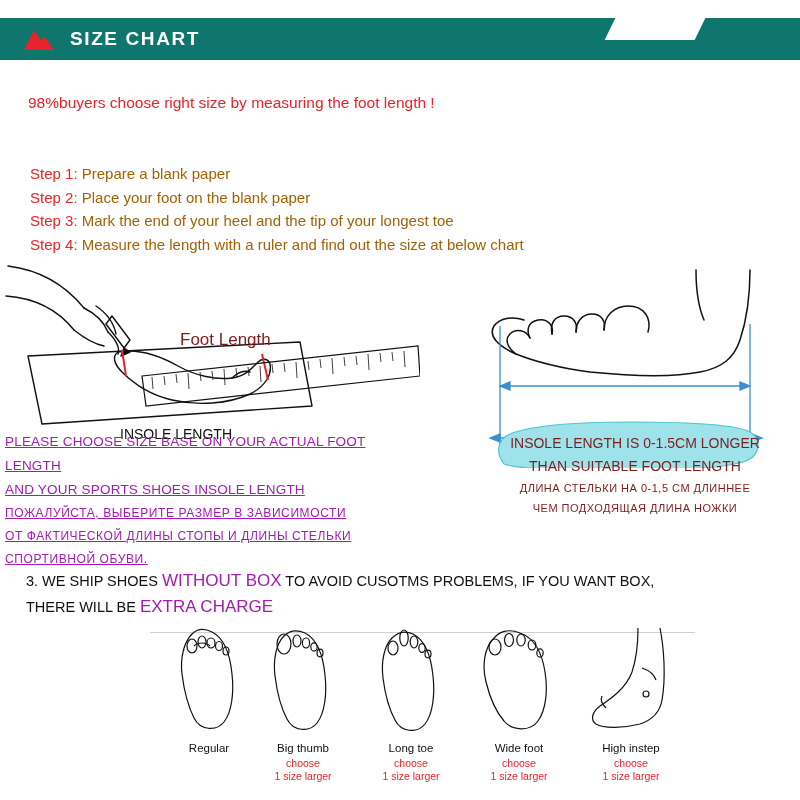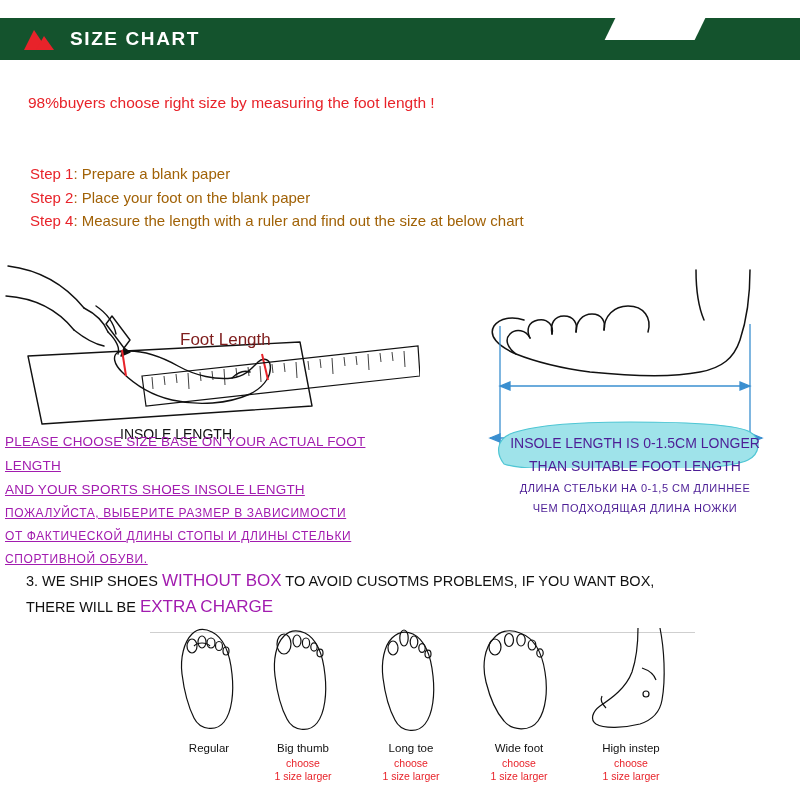--- a/index.html
+++ b/index.html
@@ -20,21 +20,21 @@
     height: 800px;
   }
 
   
   .header {
     position: absolute;
     top: 18px;
     left: 0;
     width: 800px;
     height: 42px;
-    background: #14532d;
+    background: #0f766e;
     display: flex;
     align-items: center;
     overflow: hidden;
   }
   .header-logo {
     margin-left: 22px;
     margin-right: 14px;
     width: 34px;
     height: 26px;
     position: relative;
@@ -105,21 +105,21 @@
     letter-spacing: 0.6px;
     line-height: 23px;
   }
 
   
   .note-right {
     position: absolute;
     top: 432px;
     left: 470px;
     width: 330px;
-    color: #4c1d95;
+    color: #7f1d1d;
     font-size: 14px;
     line-height: 23px;
     text-align: center;
   }
   .note-right .ru {
     font-size: 11px;
     letter-spacing: 0.5px;
     line-height: 20px;
   }
 
@@ -215,20 +215,23 @@
   <div class="intro">
     <div>98%buyers choose right size by measuring the foot length !</div>
   </div>
 
   <div class="steps">
     <div class="step-row">
       <span class="step-label">Step 1</span><span class="step-text">: Prepare a blank paper</span>
     </div>
     <div class="step-row">
       <span class="step-label">Step 2</span><span class="step-text">: Place your foot on the blank paper</span>
+    </div>
+    <div class="step-row">
+      <span class="step-label">Step 3</span><span class="step-text">: Mark the end of your heel and the tip of your longest toe</span>
     </div>
     <div class="step-row">
       <span class="step-label">Step 4</span><span class="step-text">: Measure the length with a ruler and find out the size at below chart</span>
     </div>
   </div>
 
   <div class="illus">
 
     <svg width="420" height="175" viewBox="0 0 420 175">
       <g fill="none" stroke="#111111" stroke-width="1.4" stroke-linecap="round" stroke-linejoin="round">

